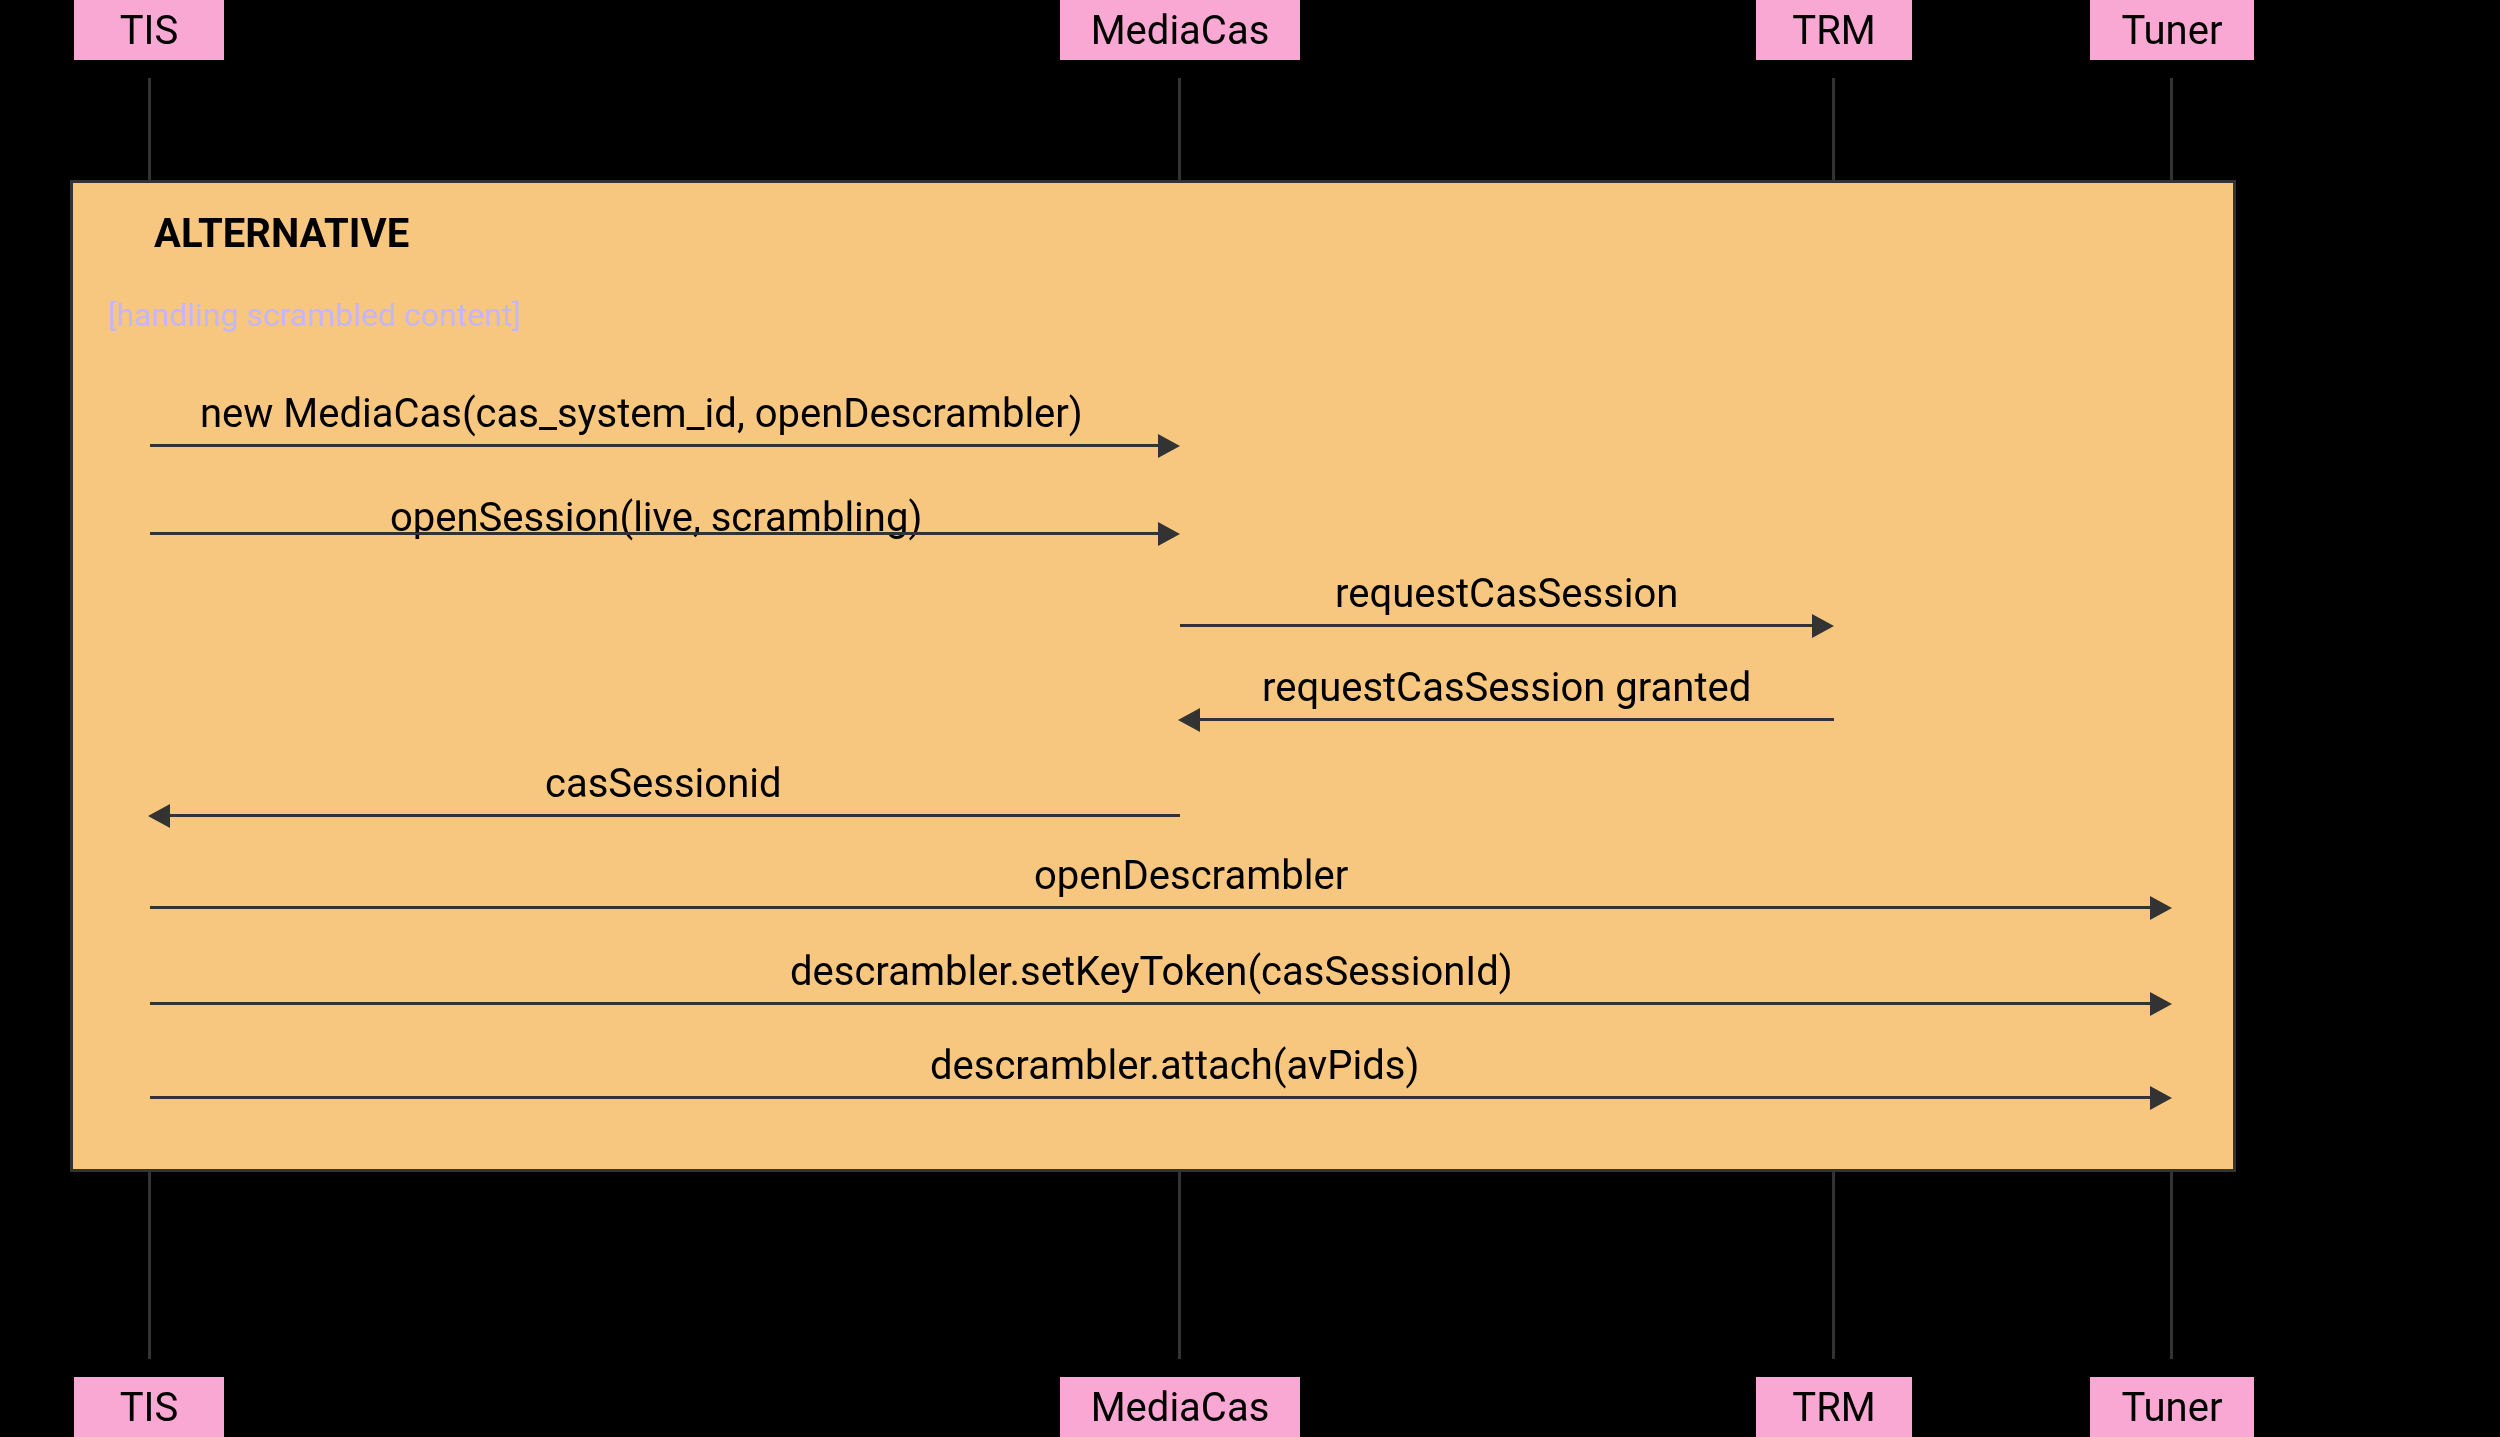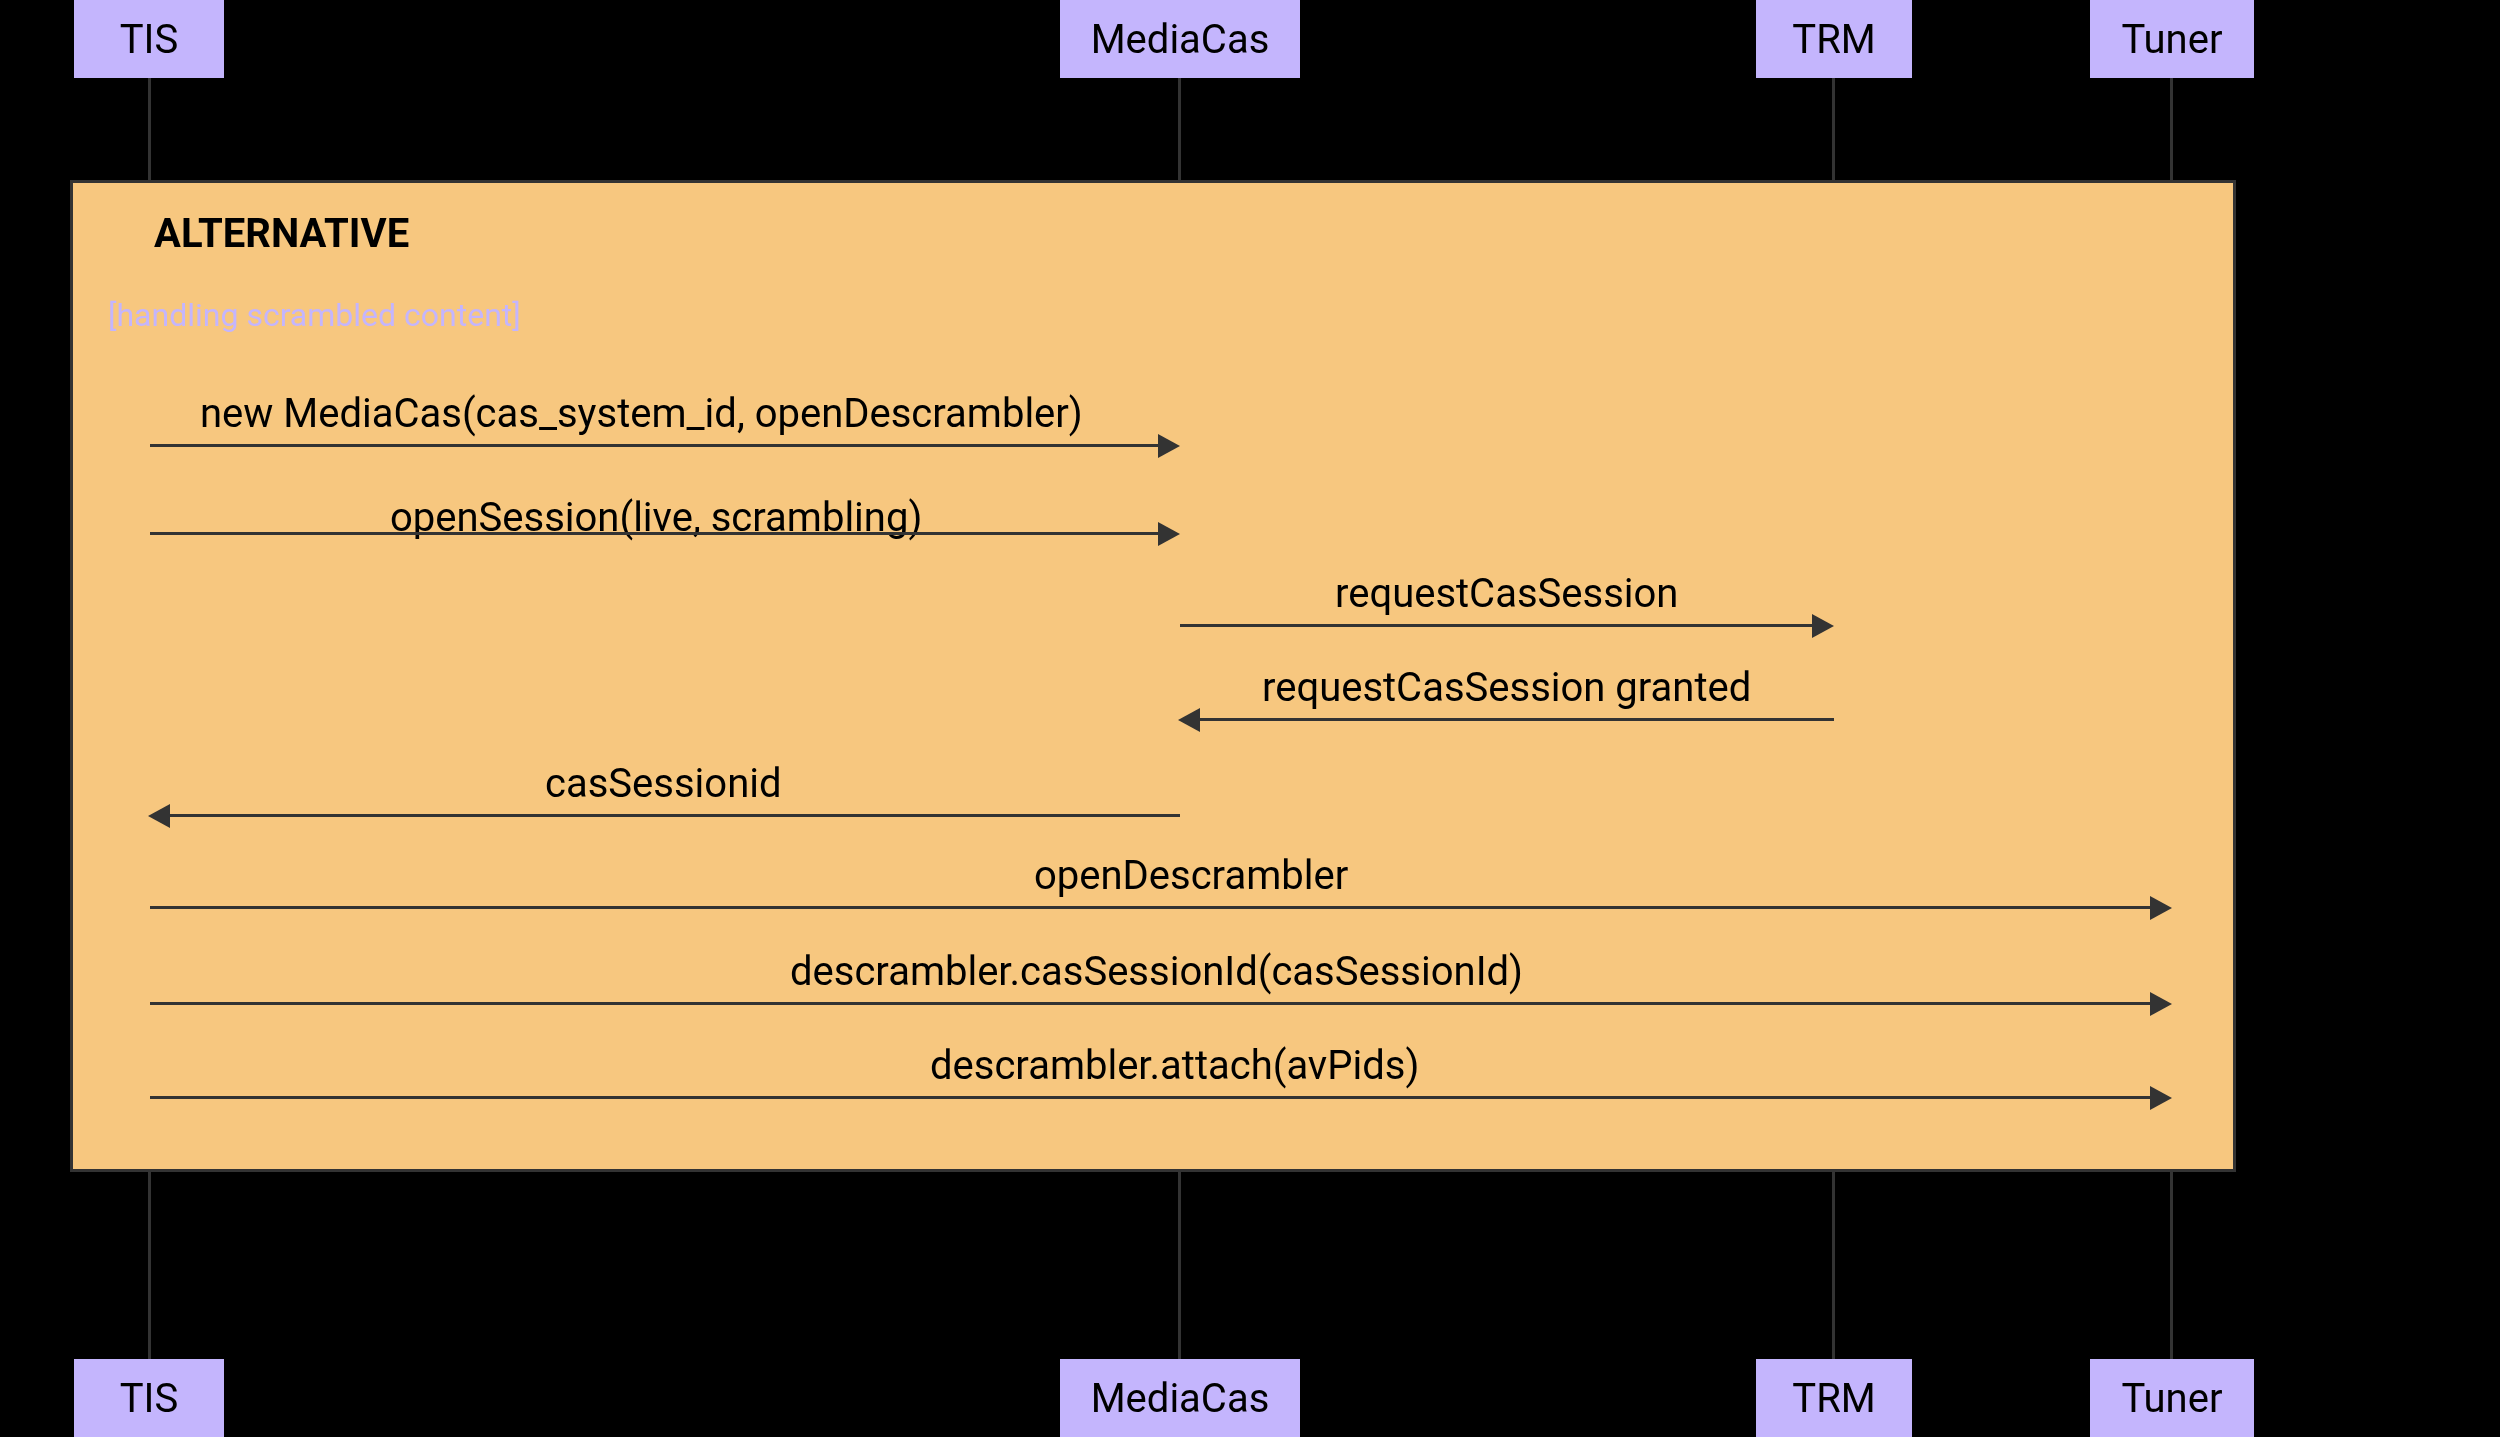--- a/index.html
+++ b/index.html
@@ -6,27 +6,27 @@
   body {
     background: #000;
     font-family: -apple-system, BlinkMacSystemFont, "Segoe UI", Roboto, Helvetica, Arial, sans-serif;
     width: 2500px;
     height: 1437px;
     position: relative;
     overflow: hidden;
   }
   .participant-box {
     position: absolute;
-    background: #c4b5fd;
+    background: #f9a8d4;
     color: #000;
     font-size: 40px;
     display: flex;
     align-items: center;
     justify-content: center;
-    height: 78px;
+    height: 60px;
     font-weight: 400;
   }
   .lifeline {
     position: absolute;
     width: 3px;
     background: #333;
     top: 78px;
     bottom: 78px;
   }
   .alt-box {
@@ -113,19 +113,19 @@
 <div class="arrow-head-left" style="left: 1178px; top: 708px;"></div>
 
 <div class="msg-label" style="left: 545px; top: 760px;">casSessionid</div>
 <div class="arrow-line" style="left: 168px; top: 814px; width: 1012px;"></div>
 <div class="arrow-head-left" style="left: 148px; top: 804px;"></div>
 
 <div class="msg-label" style="left: 1005px; top: 852px; margin-left: 29px;">openDescrambler</div>
 <div class="arrow-line" style="left: 150px; top: 906px; width: 2002px;"></div>
 <div class="arrow-head-right" style="left: 2150px; top: 896px;"></div>
 
-<div class="msg-label" style="left: 790px; top: 948px;">descrambler.casSessionId(casSessionId)</div>
+<div class="msg-label" style="left: 790px; top: 948px;">descrambler.setKeyToken(casSessionId)</div>
 <div class="arrow-line" style="left: 150px; top: 1002px; width: 2002px;"></div>
 <div class="arrow-head-right" style="left: 2150px; top: 992px;"></div>
 
 <div class="msg-label" style="left: 930px; top: 1042px;">descrambler.attach(avPids)</div>
 <div class="arrow-line" style="left: 150px; top: 1096px; width: 2002px;"></div>
 <div class="arrow-head-right" style="left: 2150px; top: 1086px;"></div>
 
 </body></html>

